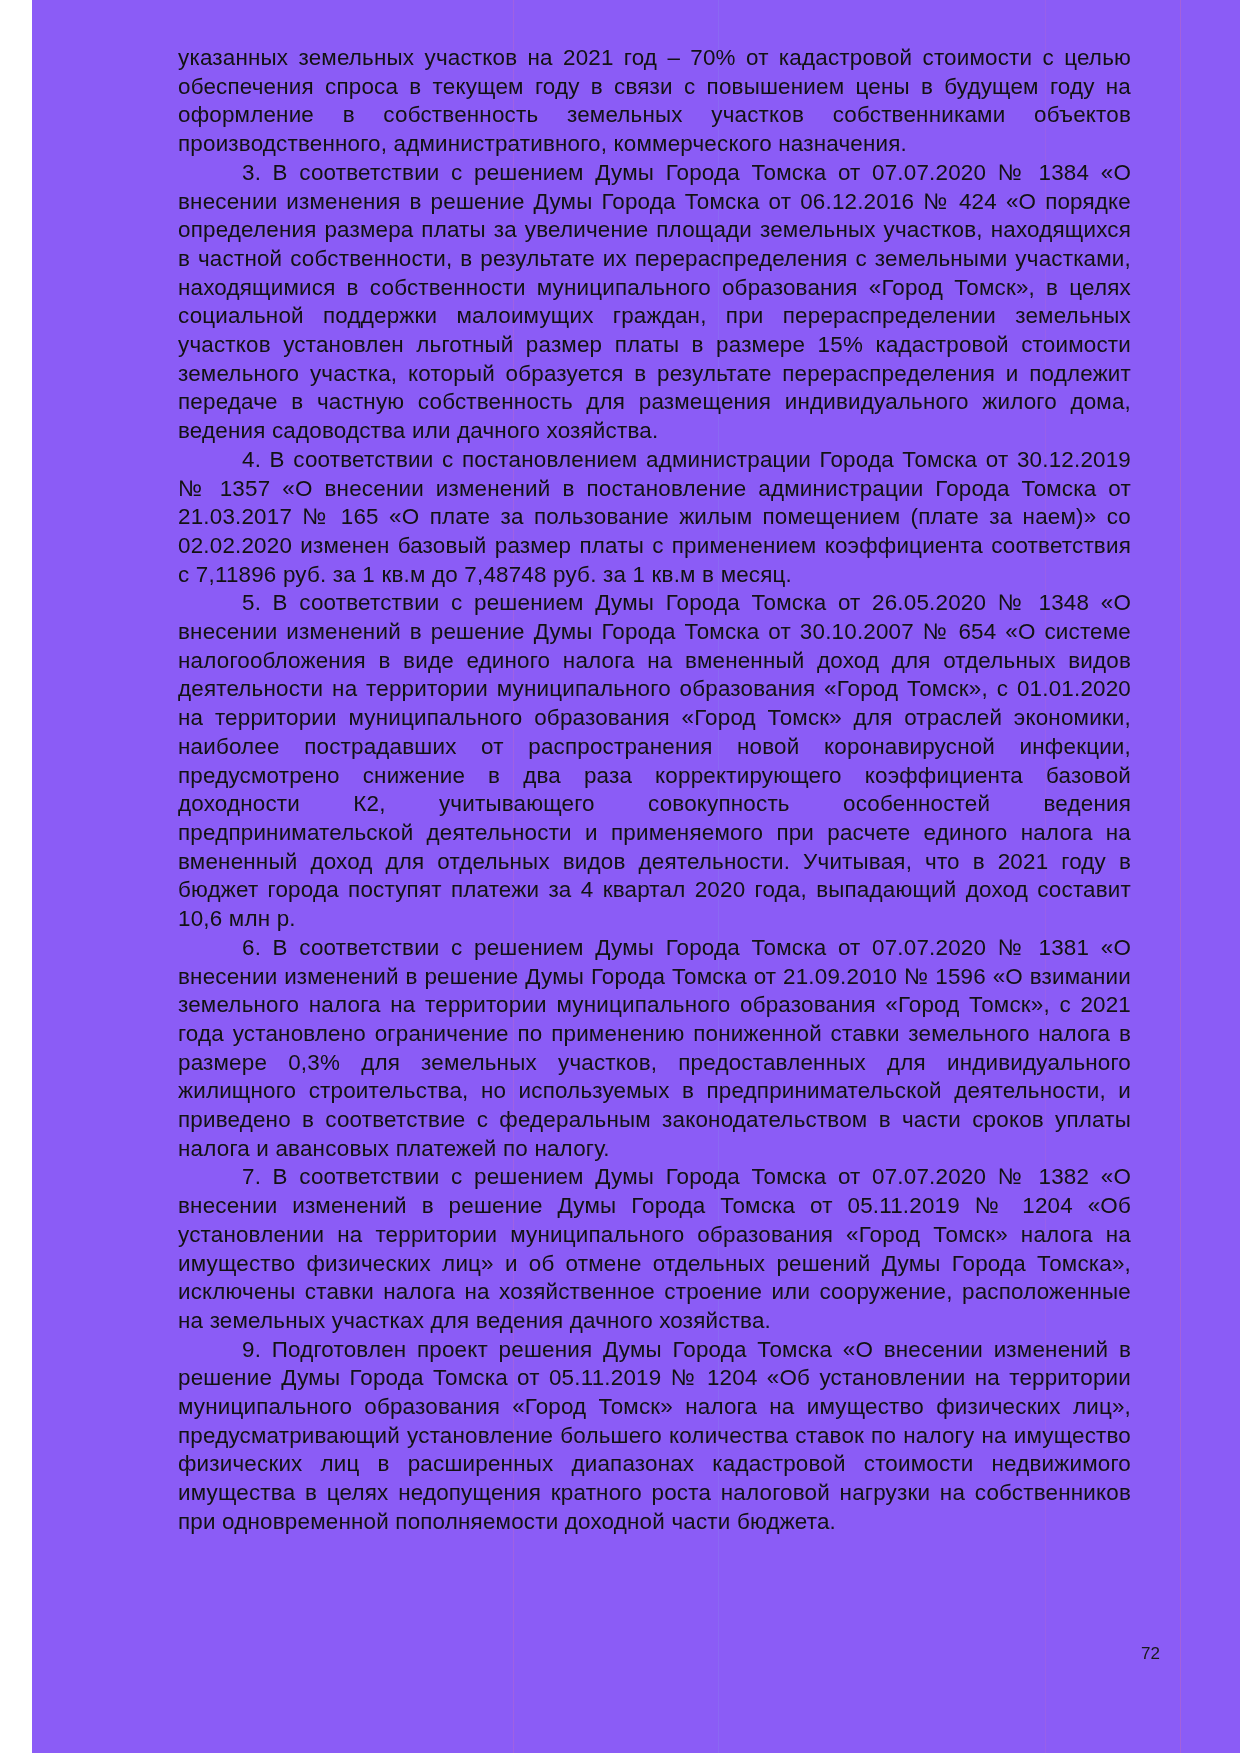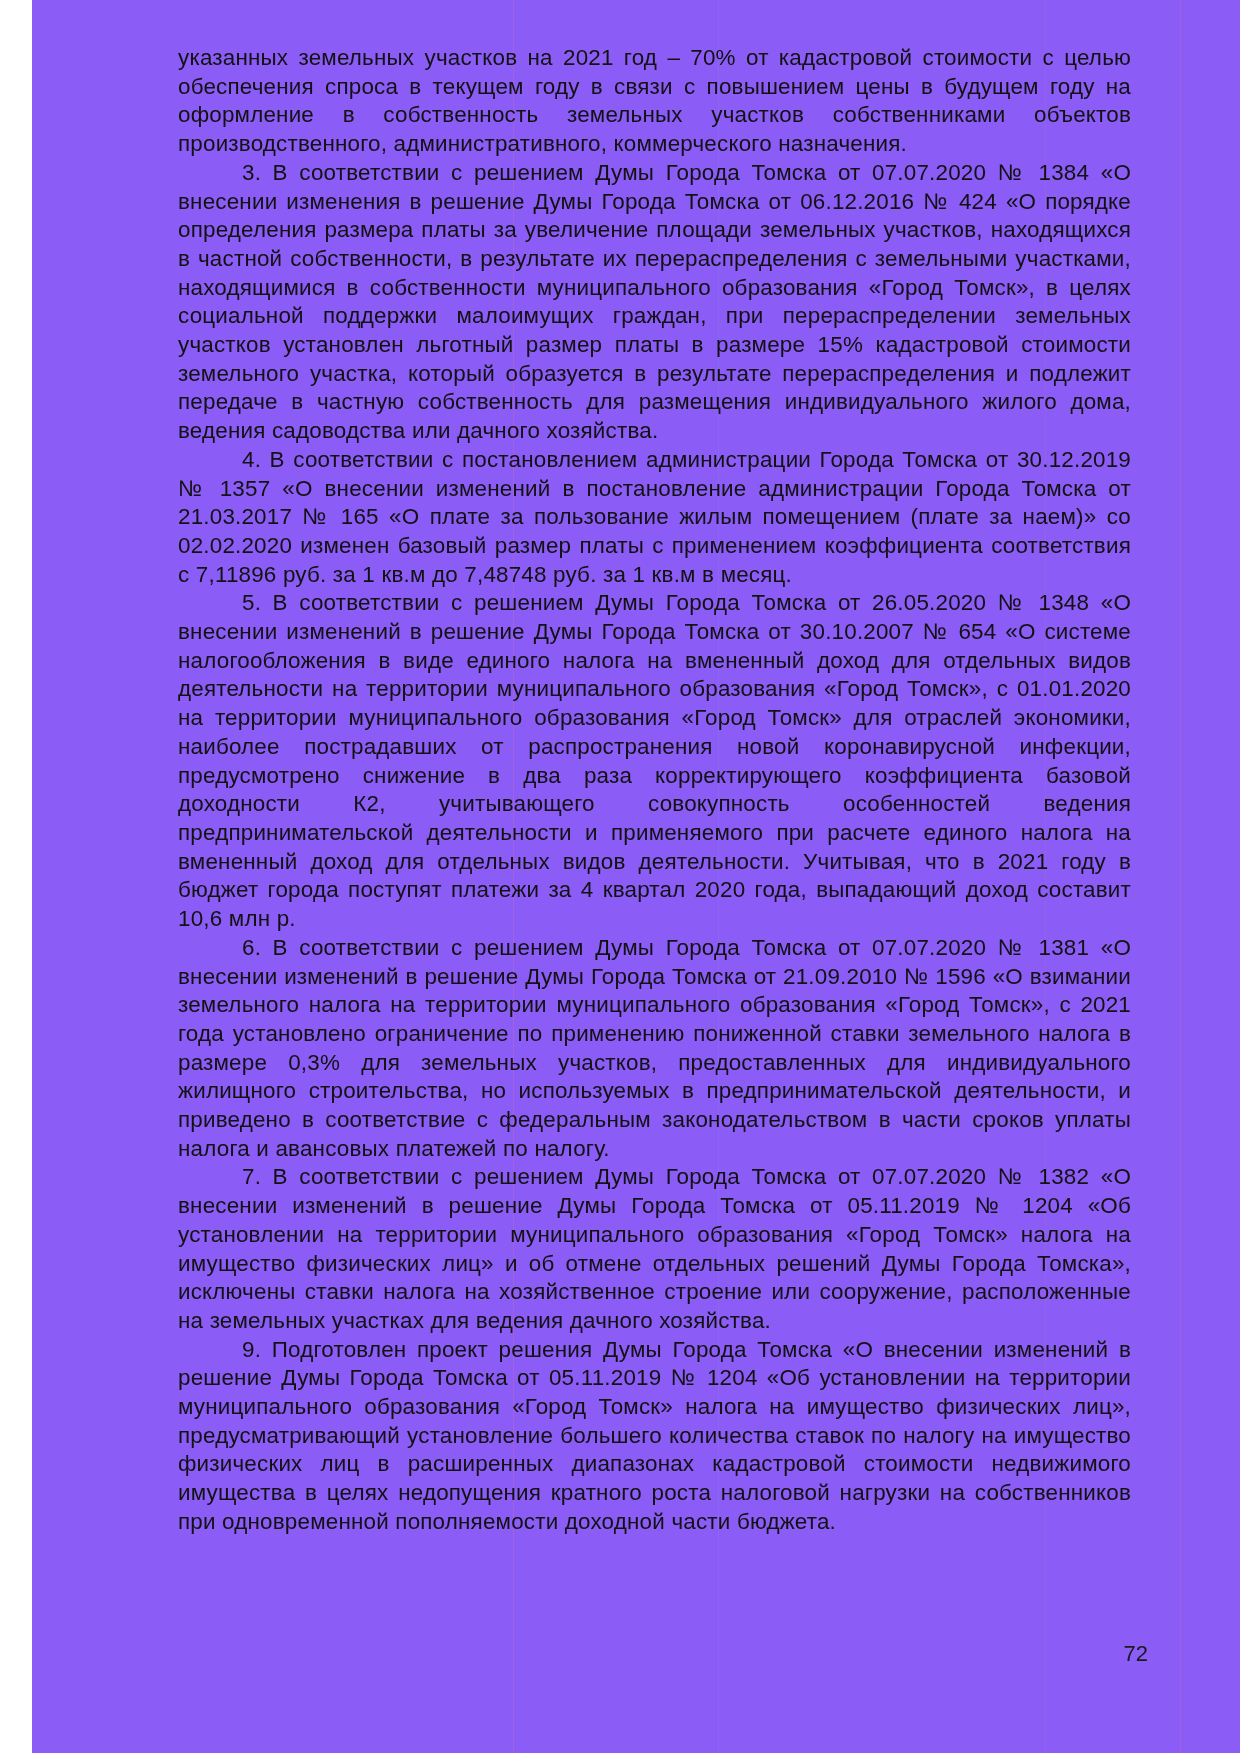--- a/index.html
+++ b/index.html
@@ -34,22 +34,22 @@
   }
   .text-block p.no-indent {
     text-indent: 0;
   }
   .text-block p.gap-before {
     margin-top: 59px;
   }
   .page-number {
     position: absolute;
     top: 1640px;
-    right: 124px;
-    font-size: 22px;
+    right: 112px;
+    font-size: 17px;
     line-height: 28px;
     color: #1a1a1a;
   }
   
   .scan-line {
     position: absolute;
     top: 0;
     bottom: 0;
     width: 1px;
     pointer-events: none;

